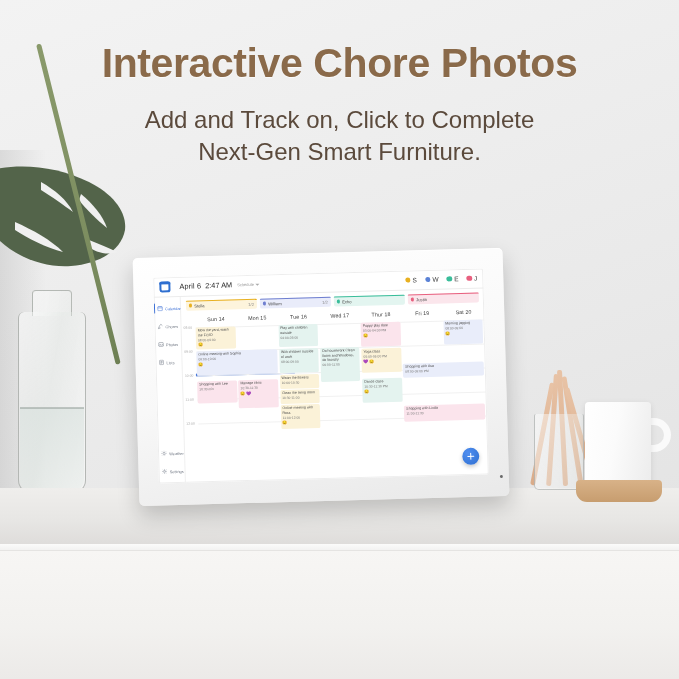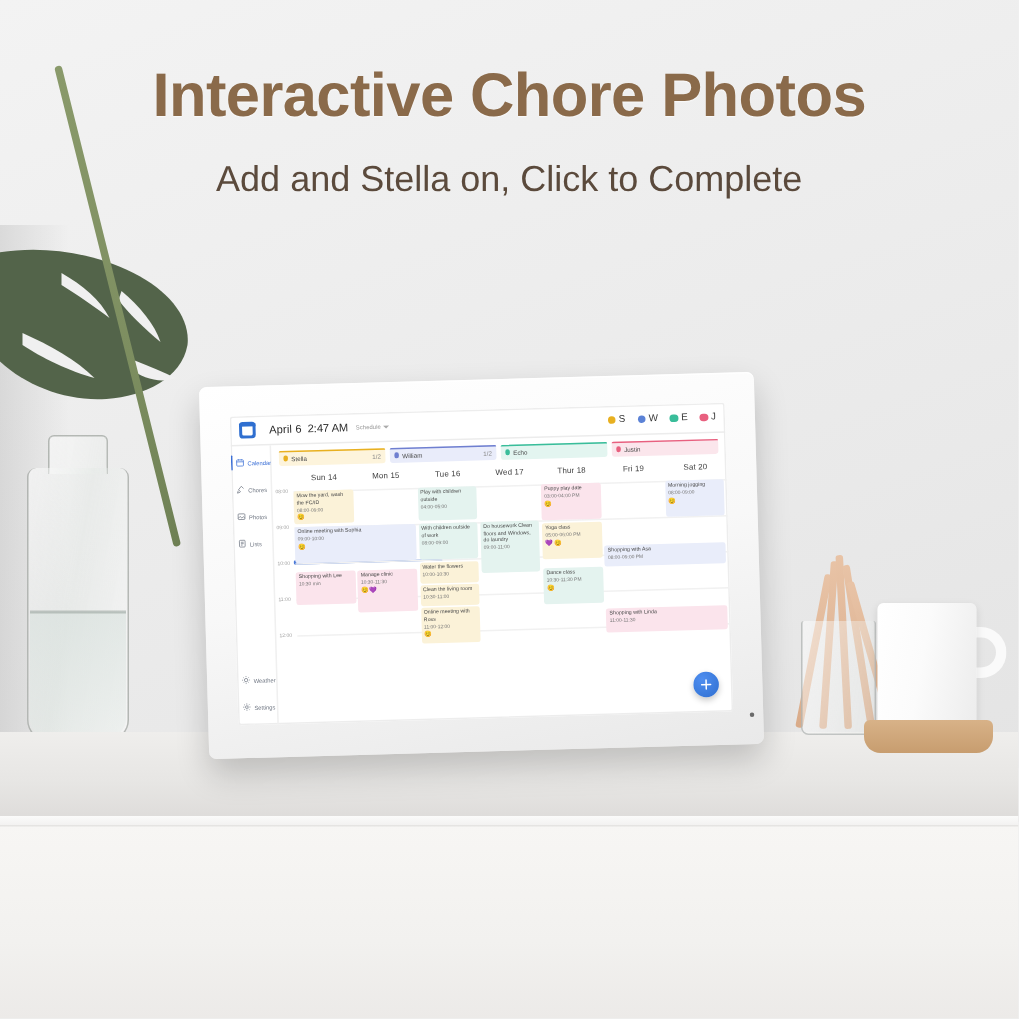--- a/index.html
+++ b/index.html
@@ -191,21 +191,22 @@
 </style>
 </head>
 <body>
 
 <div class="scene">
   <div class="wall"></div>
   <div class="wall-shadow-left"></div>
 
   <div class="headline">Interactive Chore Photos</div>
   <div class="subline">
-    <div>Add and Stella on, Click to Complete</div>
+    <div>Add and Track on, Click to Complete</div>
+    <div>Next-Gen Smart Furniture.</div>
   </div>
 
   <div class="leaf-wrap">
     <svg viewBox="0 0 150 150" style="position:absolute;left:-14px;top:-6px;width:160px;height:150px;">
       <path d="M-6,14 C24,2 68,4 104,22 C128,34 142,52 140,70 C136,92 112,104 86,106
                C58,108 28,96 10,76 C-2,62 -10,38 -6,14 Z" fill="#53644a"></path>
       <path d="M56,22 C70,30 82,40 88,52 C80,46 66,36 56,30 Z" fill="#f0f0f0"></path>
       <path d="M96,34 C108,44 118,56 122,68 C112,60 100,48 94,40 Z" fill="#f0f0f0"></path>
       <path d="M30,62 C48,70 66,80 78,92 C62,88 42,78 30,70 Z" fill="#f0f0f0"></path>
       <path d="M104,80 C114,84 124,88 132,92 C122,96 110,92 102,86 Z" fill="#f0f0f0"></path>

